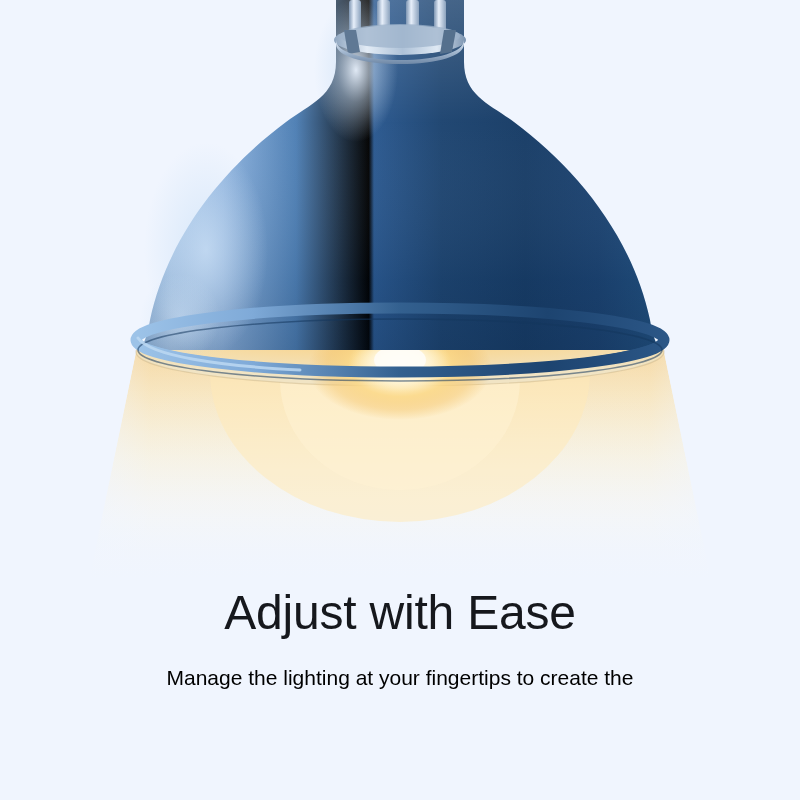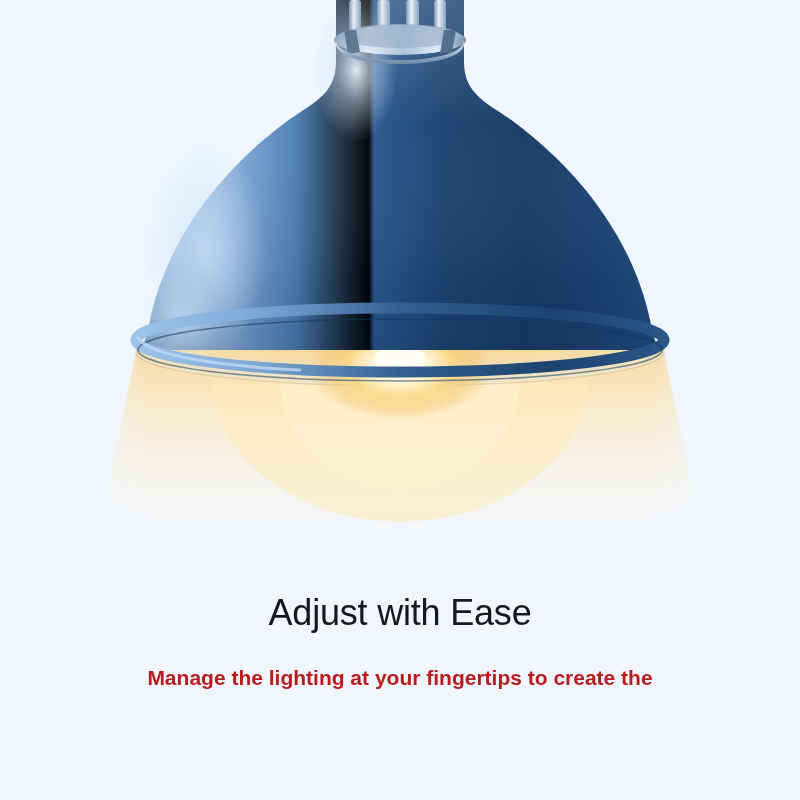--- a/index.html
+++ b/index.html
@@ -39,21 +39,21 @@
   
   #copy {
     position: absolute;
     left: 0;
     top: 586px;
     width: 800px;
     text-align: center;
   }
   #headline {
     margin: 0;
-    font-size: 36px;
+    font-size: 48px;
     line-height: 54px;
     font-weight: 500;
     letter-spacing: -0.2px;
     color: #16181d;
     font-family: "Liberation Sans", sans-serif;
   }
   #subcopy {
     margin: 20px 0 0 0;
     font-size: 21px;
     line-height: 35px;
@@ -252,18 +252,18 @@
         <path d="M344,30 L356,30 L360,52 L348,54 Z" fill="#5f7894"></path>
         <path d="M444,30 L456,30 L452,52 L440,54 Z" fill="#55708d"></path>
 
         <path d="M336,44 C336,56 362,64 400,64 C438,64 464,56 464,44 L464,40 C464,52 438,60 400,60 C362,60 336,52 336,40 Z" fill="url(#collarGrad2)"></path>
       </g>
     </svg>
   </div>
 
   <div id="copy">
     <h2 id="headline" style="color: rgb(22, 24, 29);">Adjust with Ease</h2>
-    <p id="subcopy" style="color: #b91c1c; font-weight: bold;">
+    <p id="subcopy" style="color: #000000;">
       <span class="line">Manage the lighting at your fingertips to create the</span>
     </p>
   </div>
 
 </div>
 
 </body></html>

